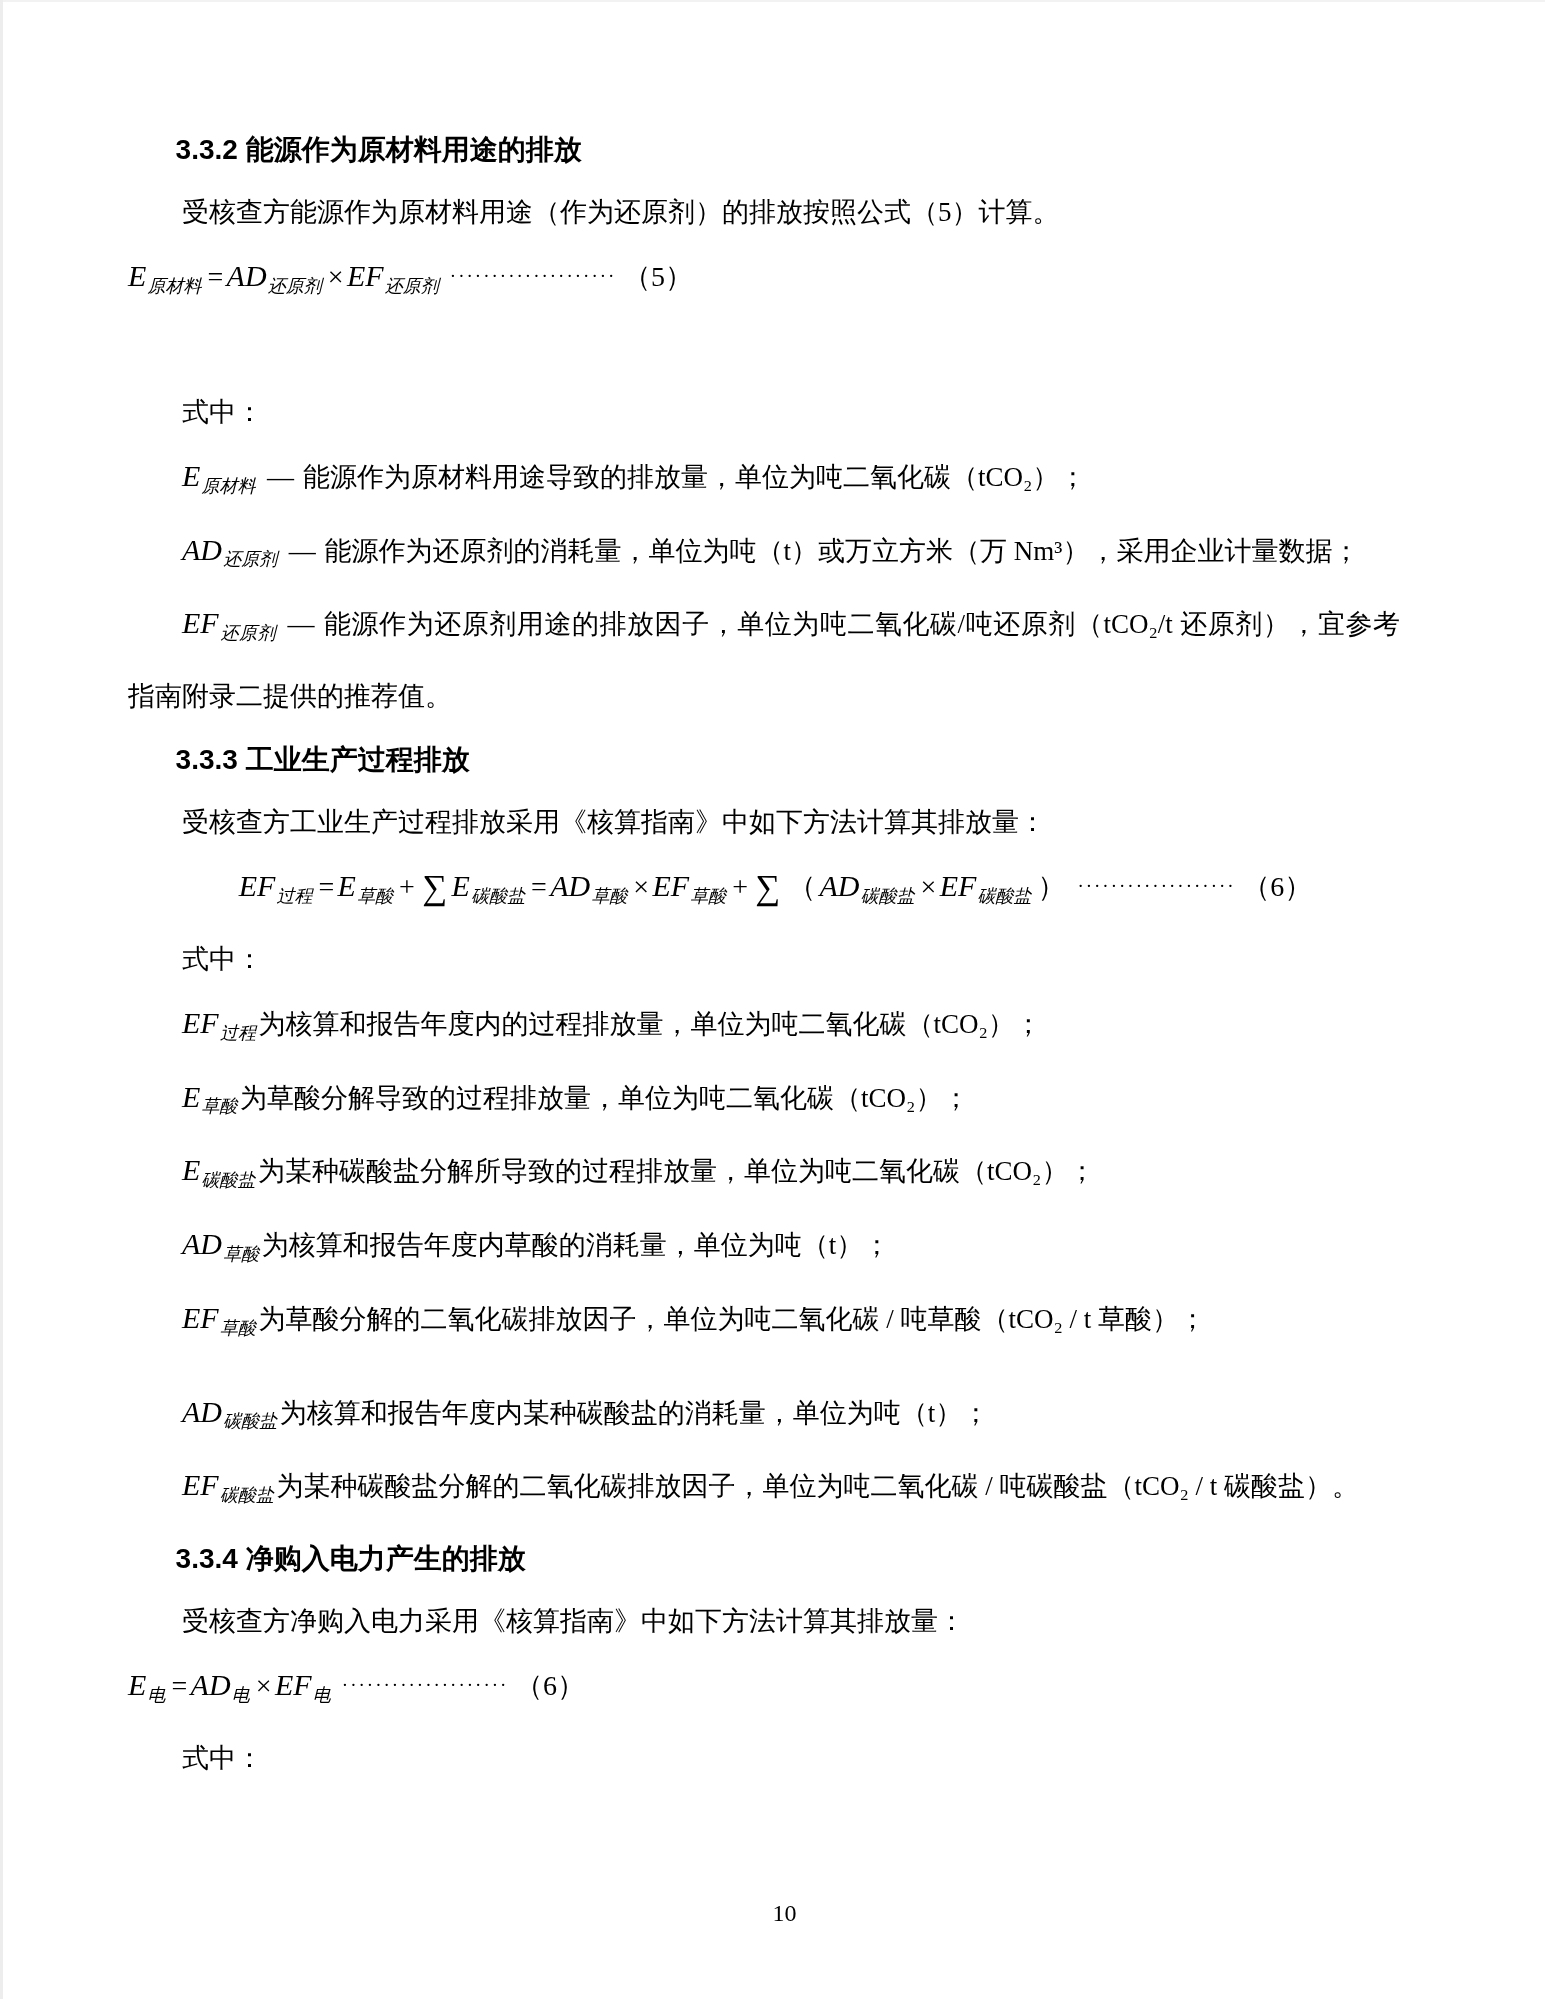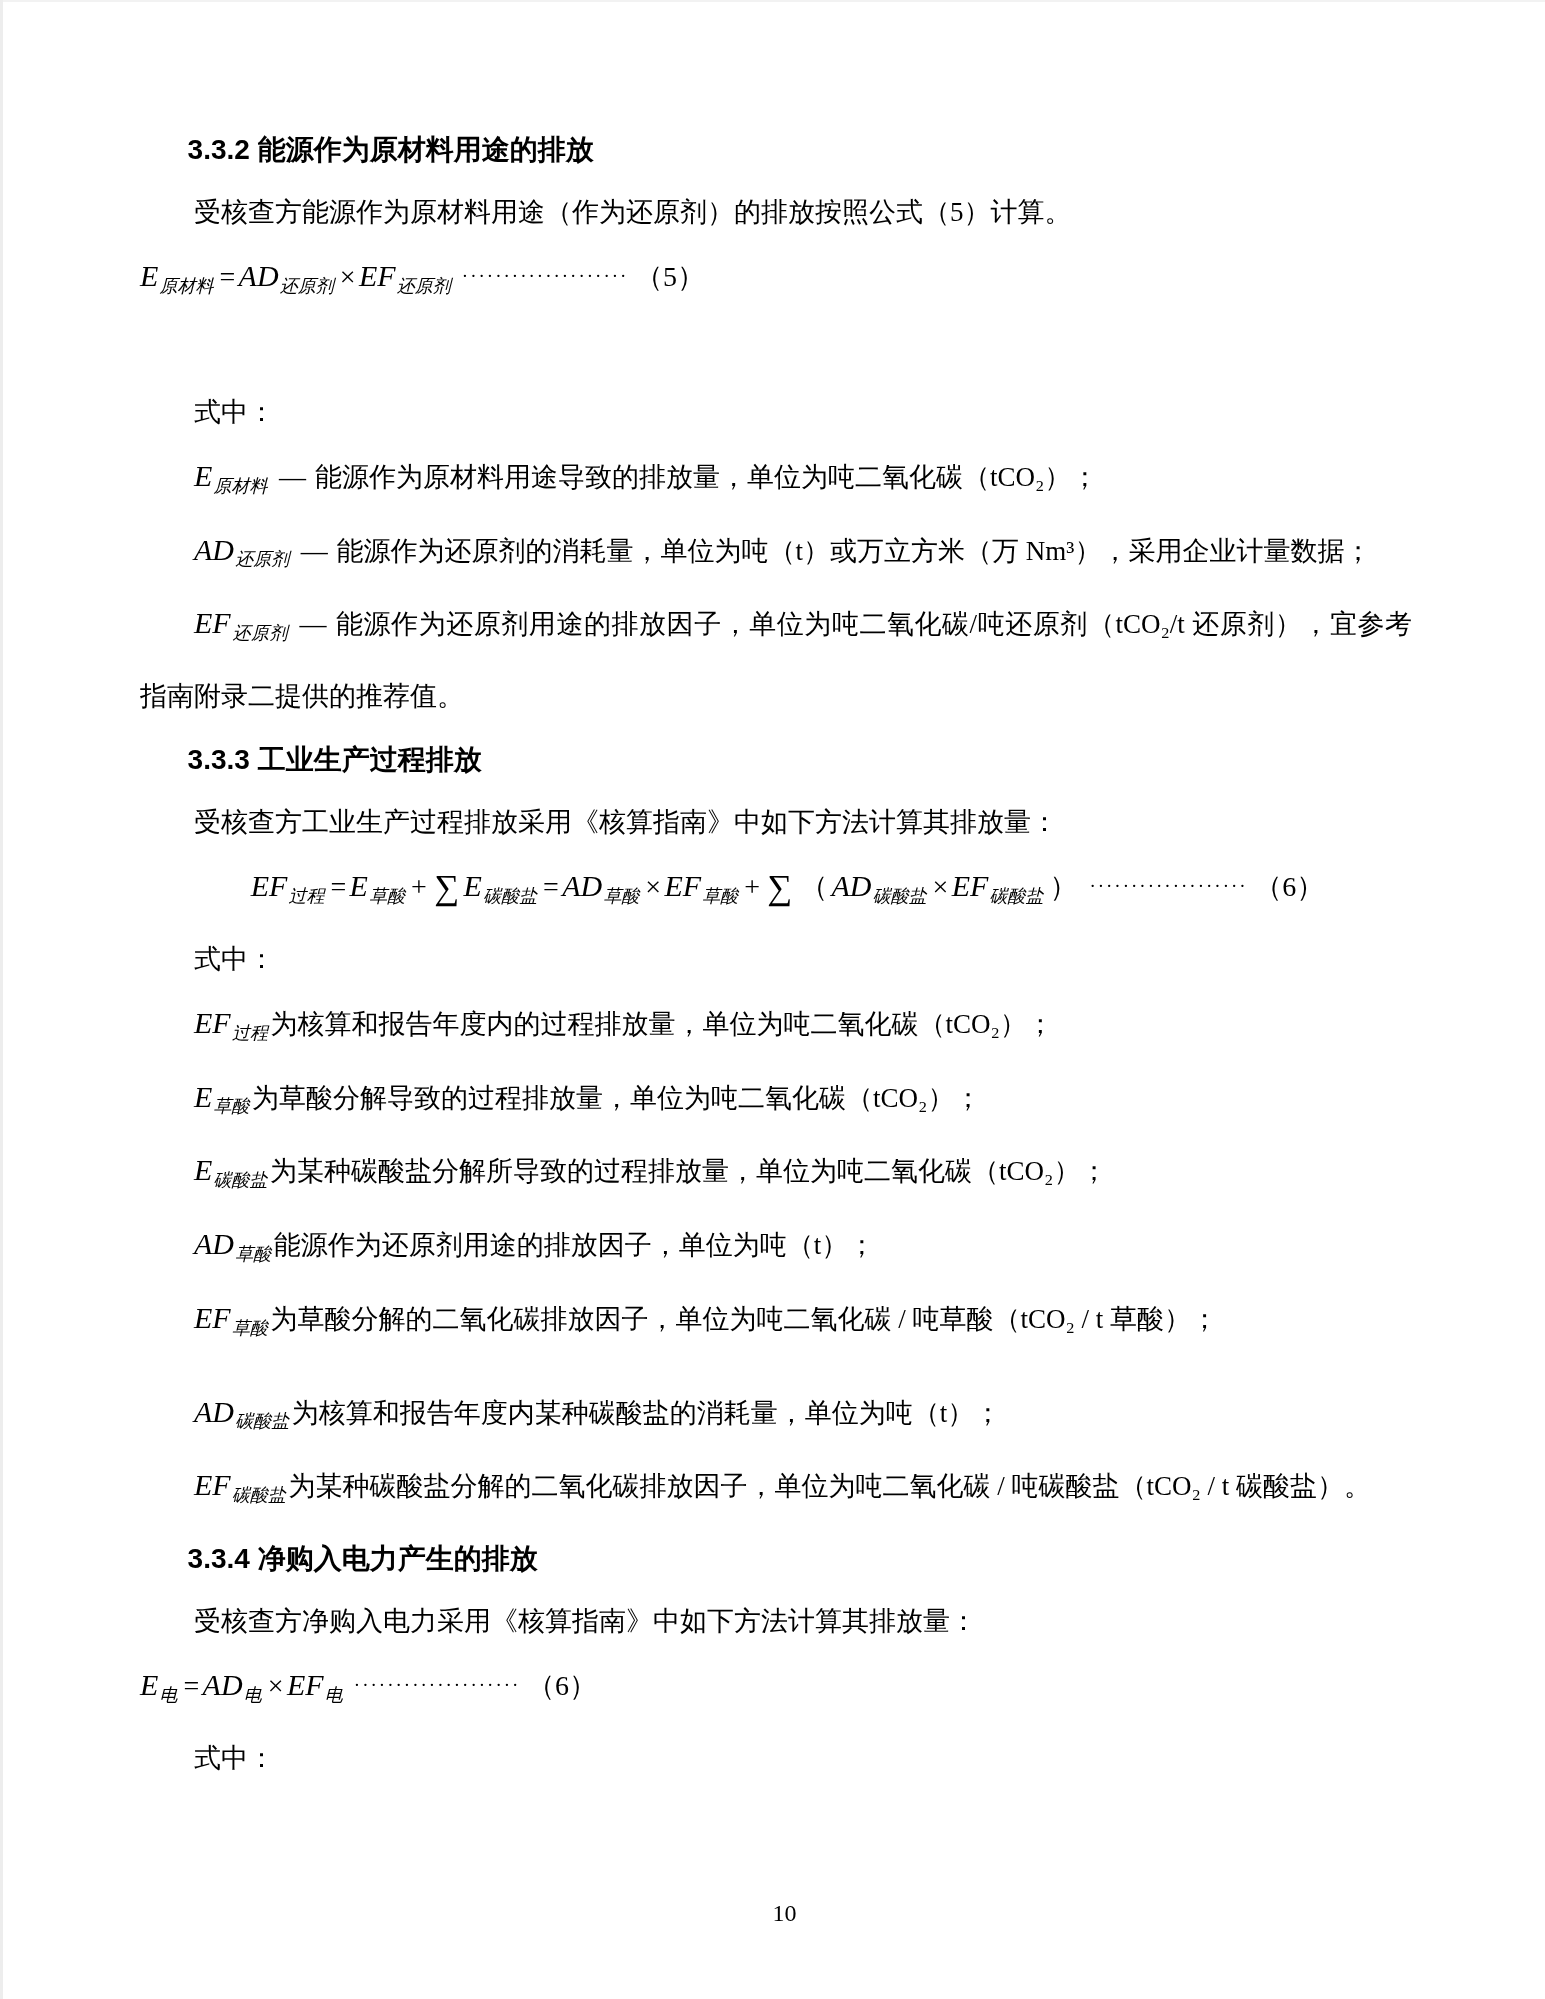--- a/index.html
+++ b/index.html
@@ -6,21 +6,21 @@
   .page{
     position:relative;
     width:1545px;height:1999px;
     background:#ffffff;color:#000000;
     font-family:"Liberation Serif","DejaVu Serif",serif;
     font-size:27px;
     overflow:hidden;
     box-shadow:inset 3px 0 0 #ededed, inset 0 2px 0 #f2f2f2;
   }
   .content{
-    position:absolute;left:140px;top:118px;width:1272px;
+    position:absolute;left:128px;top:118px;width:1272px;
     line-height:63px;
     text-align:justify;
   }
   p{margin:0;padding:0;}
   .heading{
     font-weight:bold;
     text-indent:1.7em;
     font-family:"Liberation Sans","DejaVu Sans",sans-serif;
     font-size:28px;
     text-align:left;
@@ -63,21 +63,21 @@
 
     <div>
       <p class="heading">3.3.3 工业生产过程排放</p>
       <p class="para">受核查方工业生产过程排放采用《核算指南》中如下方法计算其排放量：</p>
       <p class="formula-wide"><span><span class="fvar">EF</span><span class="fsub">过程</span><span class="fop">=</span><span class="fvar">E</span><span class="fsub">草酸</span><span class="fop">+</span><span class="fop fbig">∑</span><span class="fvar">E</span><span class="fsub">碳酸盐</span><span class="fop">=</span><span class="fvar">AD</span><span class="fsub">草酸</span><span class="fop">×</span><span class="fvar">EF</span><span class="fsub">草酸</span><span class="fop">+</span><span class="fop fbig">∑</span><span class="fop">（</span><span class="fvar">AD</span><span class="fsub">碳酸盐</span><span class="fop">×</span><span class="fvar">EF</span><span class="fsub">碳酸盐</span><span class="fop">）</span></span><span class="leader">···················</span><span class="eqnum">（6）</span></p>
       <p class="where">式中：</p>
 
       <p class="def"><span class="fvar">EF</span><span class="fsub">过程</span><span>为核算和报告年度内的过程排放量，单位为吨二氧化碳（tCO₂）；</span></p>
       <p class="def"><span class="fvar">E</span><span class="fsub">草酸</span><span>为草酸分解导致的过程排放量，单位为吨二氧化碳（tCO₂）；</span></p>
       <p class="def"><span class="fvar">E</span><span class="fsub">碳酸盐</span><span>为某种碳酸盐分解所导致的过程排放量，单位为吨二氧化碳（tCO₂）；</span></p>
-      <p class="def"><span class="fvar">AD</span><span class="fsub">草酸</span><span>能源作为还原剂用途的排放因子，单位为吨（t）；</span></p>
+      <p class="def"><span class="fvar">AD</span><span class="fsub">草酸</span><span>为核算和报告年度内草酸的消耗量，单位为吨（t）；</span></p>
       <p class="def"><span class="fvar">EF</span><span class="fsub">草酸</span><span>为草酸分解的二氧化碳排放因子，单位为吨二氧化碳 / 吨草酸（tCO₂ / t 草酸）；</span></p>
       <p class="def mt-sm"><span class="fvar">AD</span><span class="fsub">碳酸盐</span><span>为核算和报告年度内某种碳酸盐的消耗量，单位为吨（t）；</span></p>
       <p class="def"><span class="fvar">EF</span><span class="fsub">碳酸盐</span><span>为某种碳酸盐分解的二氧化碳排放因子，单位为吨二氧化碳 / 吨碳酸盐（tCO₂ / t 碳酸盐）。</span></p>
     </div>
 
     <div>
       <p class="heading">3.3.4 净购入电力产生的排放</p>
       <p class="para">受核查方净购入电力采用《核算指南》中如下方法计算其排放量：</p>
       <p class="formula"><span><span class="fvar">E</span><span class="fsub">电</span><span class="fop">=</span><span class="fvar">AD</span><span class="fsub">电</span><span class="fop">×</span><span class="fvar">EF</span><span class="fsub">电</span></span><span class="leader">····················</span><span class="eqnum">（6）</span></p>
       <p class="where">式中：</p>

